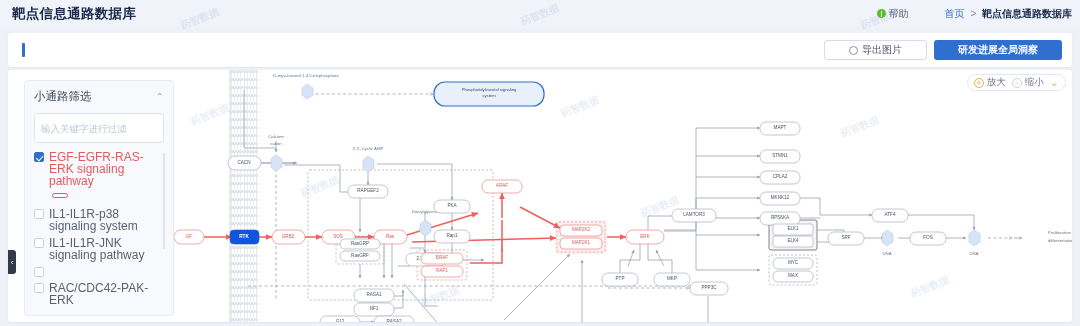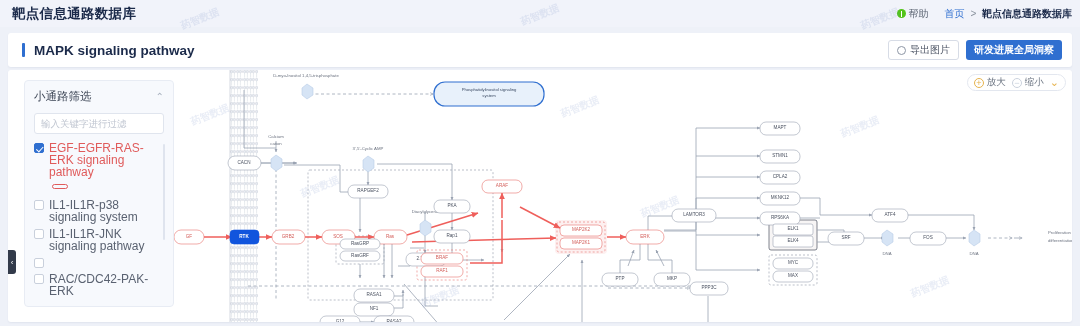--- a/index.html
+++ b/index.html
@@ -46,21 +46,21 @@
   }
   .accent-bar{
     width:3px; height:14px; background:#2f6fd0; margin-left:14px; border-radius:1px;
   }
   .page-title{
     margin-left:9px; font-size:13.5px; font-weight:bold; color:#1b2a4a;
   }
   .header-actions{margin-left:auto;margin-right:10px;display:flex;gap:7px;align-items:center;}
   .btn{
     height:20px; border-radius:3px; display:flex; align-items:center;
-    padding:0 8px; font-size:10px; cursor:pointer; white-space:nowrap;
+    padding:0 24px; font-size:10px; cursor:pointer; white-space:nowrap;
   }
   .btn-ghost{ border:1px solid #d7dce6; background:#fff; color:#4a5262; gap:4px;}
   .btn-primary{ background:#2f6fd0; color:#fff; font-weight:bold;}
   .ico-export{
     width:9px;height:9px;border:1px solid #8d96a5;border-radius:50%;display:inline-block;
   }
   
   .canvas{
     position:absolute; left:8px; top:70px; width:1064px; height:252px;
     background:#fff; border-radius:3px; overflow:hidden;
@@ -83,21 +83,21 @@
   
   .filter-panel{
     position:absolute; left:16px; top:10px; width:150px;
     background:#f7f9fd; border:1px solid #e8ecf4; border-radius:4px;
     padding:8px 9px 4px 9px; z-index:20; max-height:236px; overflow:hidden;
   }
   .fp-head{display:flex;align-items:center;justify-content:space-between;}
   .fp-title{font-size:11.5px;color:#3b4454;}
   .fp-chev{color:#aab3c0;font-size:10px;cursor:pointer;}
   .fp-input{
-    margin-top:9px; width:100%; height:21px;
+    margin-top:9px; width:100%; height:30px;
     border:1px solid #e0e5ee; border-radius:3px; background:#fff;
     font-size:9.5px; color:#333; padding:0 6px;
     font-family:"Liberation Sans","DejaVu Sans",sans-serif;
   }
   .fp-input::placeholder{color:#c0c6d1;}
   .fp-list{margin-top:8px; position:relative; padding-right:6px;}
   .fp-item{display:flex; gap:5px; margin-bottom:5px; align-items:flex-start;}
   .cb{
     width:10px;height:10px;flex:0 0 10px;margin-top:1px;
     border:1px solid #c9d0dc;border-radius:2px;background:#fff;cursor:pointer;
@@ -155,31 +155,30 @@
 </head>
 <body>
 
 <div class="topbar">
   <div class="app-title">靶点信息通路数据库</div>
   <div class="topbar-right">
     <div class="help-link">
       <span class="help-dot"></span>
       <span>帮助</span>
     </div>
-    <div style="margin-left:8px;">
+    <div style="margin-left:28px;">
       <span class="crumb">首页</span>
       <span class="crumb-sep">&gt;</span>
       <span class="crumb-cur">靶点信息通路数据库</span>
     </div>
   </div>
 </div>
 
 <div class="pageheader">
   <div class="accent-bar"></div>
-  <div class="page-title">MAPK signaling pathway</div>
   <div class="header-actions">
     <div class="btn btn-ghost">
       <span class="ico-export"></span>
       <span>导出图片</span>
     </div>
     <div class="btn btn-primary">
       <span>研发进展全局洞察</span>
     </div>
   </div>
 </div>

